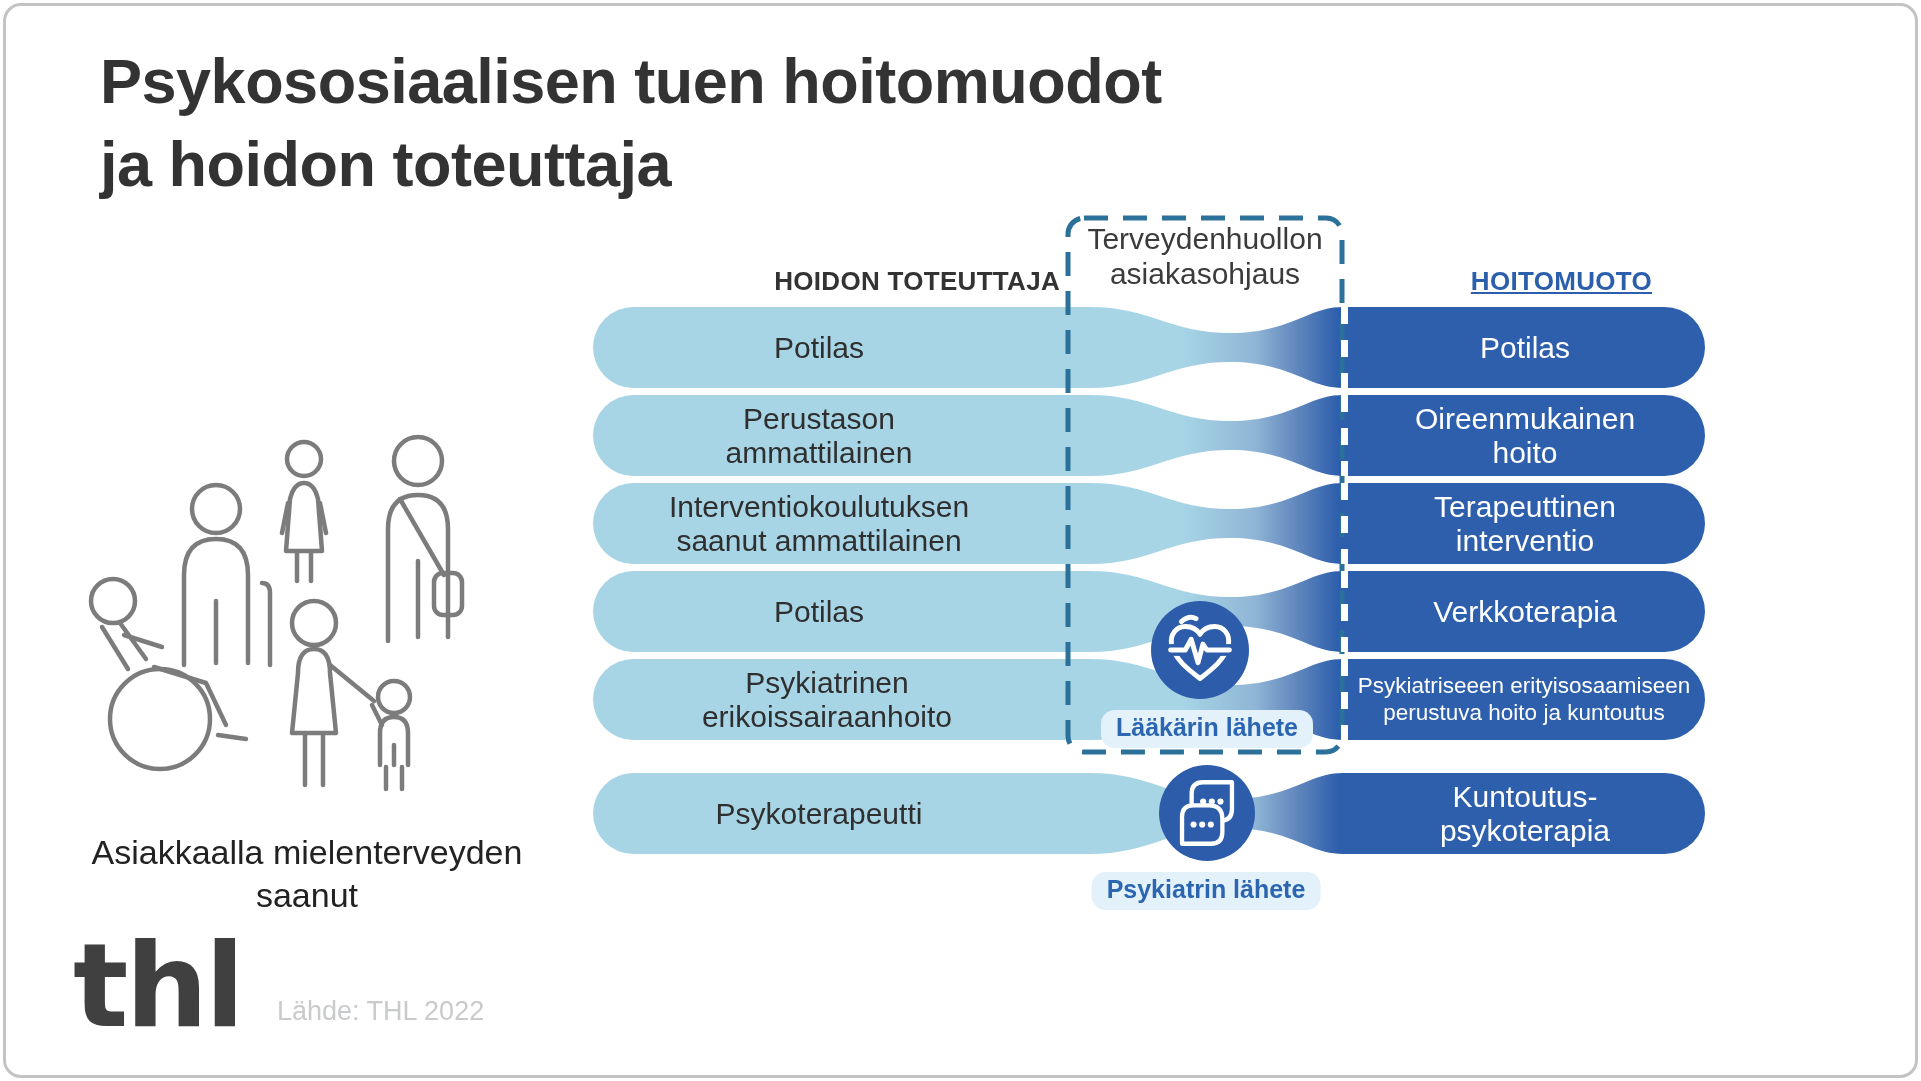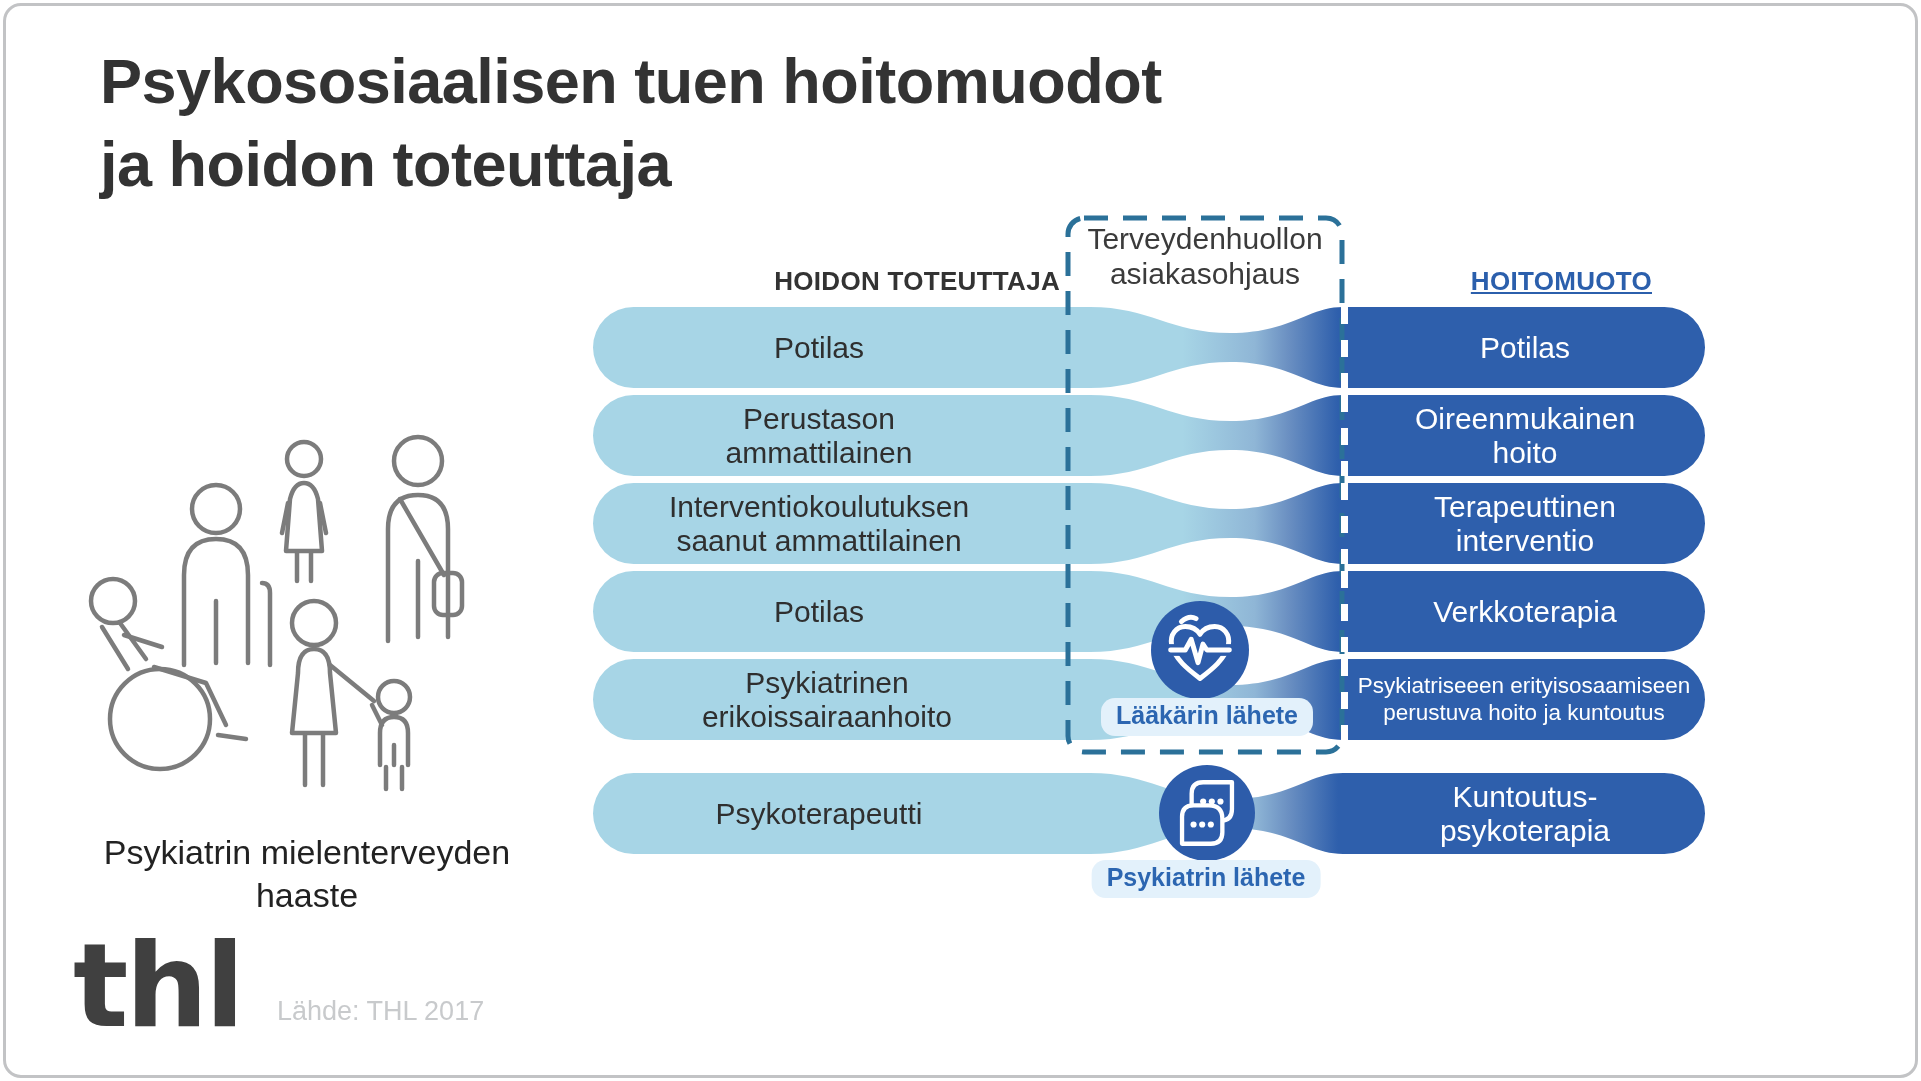--- a/index.html
+++ b/index.html
@@ -45,21 +45,21 @@
   }
   .row.small-t .tlabel{font-size:22.5px;line-height:1.18;width:358px;}
   .wdash{
     position:absolute;left:1341px;width:7px;height:81px;z-index:3;
     background:repeating-linear-gradient(180deg,#ffffff 0 17px,rgba(255,255,255,0) 17px 33px);
   }
   .ref-icon{position:absolute;z-index:4;}
   .ref-label{
     position:absolute;transform:translateX(-50%);z-index:5;
     background:#E3F1FB;color:#2C66B1;font-weight:700;font-size:25px;
-    padding:3px 15px 6px 15px;border-radius:14px;white-space:nowrap;
+    padding:3px 15px 6px 15px;border-radius:14px;white-space:nowrap;margin-top:12px;
   }
 </style>
 </head>
 <body>
 
 <div class="frame"></div>
 
 <div class="title">Psykososiaalisen tuen hoitomuodot
 ja hoidon toteuttaja</div>
 
@@ -112,23 +112,23 @@
       <circle cx="336" cy="264" r="16"></circle>
       <path d="M 322,332 V 300 Q 322,284 336,284 Q 350,284 350,300 V 332"></path>
       <path d="M 336,312 V 332"></path>
       <path d="M 328,334 V 356"></path>
       <path d="M 344,334 V 356"></path>
       <path d="M 324,292 L 314,272"></path>
     </g>
   </g>
 </svg>
 
-<div class="caption">Psykiatrin mielenterveyden haaste</div>
+<div class="caption">Asiakkaalla mielenterveyden saanut</div>
 <div class="thl-logo">thl</div>
-<div class="source">Lähde: THL 2017</div>
+<div class="source">Lähde: THL 2022</div>
 
 <div class="col-header provider">HOIDON TOTEUTTAJA</div>
 <div class="col-header treatment">HOITOMUOTO</div>
 
 <div class="row" style="top:307px">
   <svg width="1112" height="81" viewBox="0 0 1112 81">
     <defs>
       <linearGradient id="ribbonGrad" x1="0" y1="0" x2="1" y2="0">
         <stop offset="0" stop-color="#A7D5E6"></stop>
         <stop offset="0.53" stop-color="#A7D5E6"></stop>

